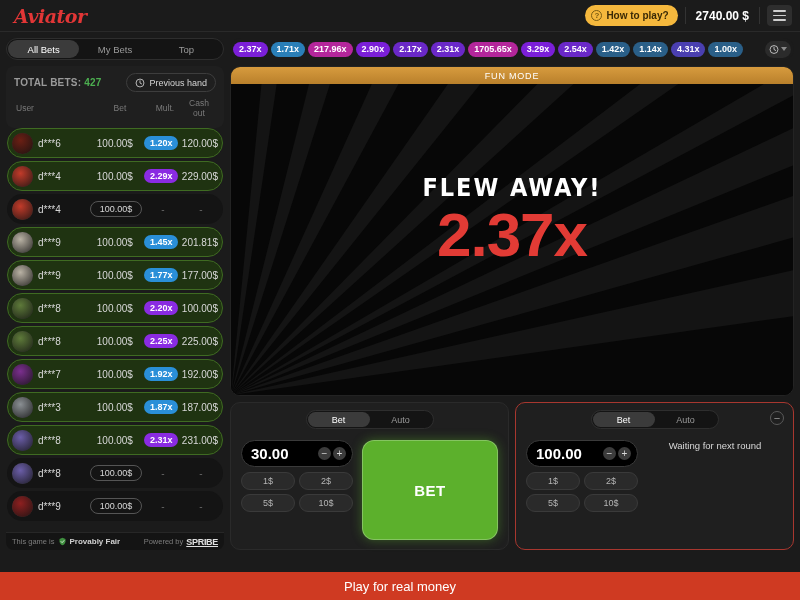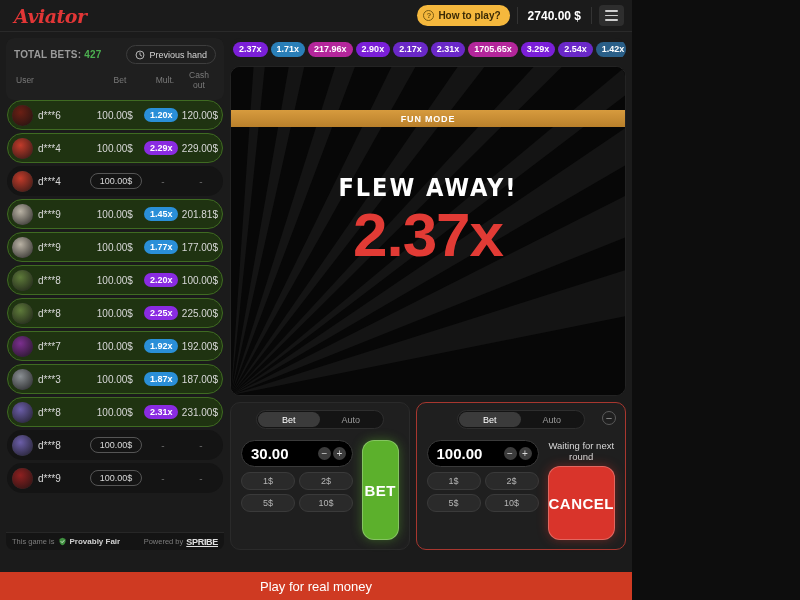--- a/index.html
+++ b/index.html
@@ -2,21 +2,21 @@
 <html><head>
 <meta charset="utf-8">
 <style>
   * { box-sizing: border-box; margin: 0; padding: 0; }
   html, body {
     width: 800px; height: 600px;
     background: #0d0d0d;
     font-family: "Liberation Sans", sans-serif;
     overflow: hidden;
   }
-  .app { position: relative; width: 632px; height: 600px; background: #1b1b1b; display: flex; flex-direction: column; }
+  .app { position: relative; width: 800px; height: 600px; background: #1b1b1b; display: flex; flex-direction: column; }
 
   
   .header {
     height: 32px; background: #1b1b1b; border-bottom: 1px solid #2a2a2a;
     display: flex; align-items: center; justify-content: space-between;
     padding: 0 8px; flex: 0 0 32px;
   }
   .logo {
     color: #e23636; font-family: "DejaVu Serif", serif; font-style: italic;
     font-weight: bold; font-size: 19px; letter-spacing: -0.5px; padding-left: 6px;
@@ -136,23 +136,23 @@
   }
   .hist-toggle .clock { width: 11px; height: 11px; }
   .caret { width: 0; height: 0; border-left: 3.5px solid transparent; border-right: 3.5px solid transparent; border-top: 4px solid #8a8a8a; }
 
   .canvas-wrap {
     flex: 1; min-height: 0; border-radius: 10px; overflow: hidden;
     background: #060606; position: relative; border: 1px solid #232323;
   }
   .fun-mode {
     height: 17px; background: linear-gradient(180deg,#d79b3e 0%,#b9802b 100%);
-    color: #fff; font-size: 9px; font-weight: bold; letter-spacing: 0.8px;
+    color: #fff; font-size: 9px; font-weight: normal; letter-spacing: 0.8px;
     display: flex; align-items: center; justify-content: center;
-    position: relative; z-index: 3; margin-top: 43px;
+    position: relative; z-index: 3;
   }
   .rays { position: absolute; inset: 0; overflow: hidden; }
   .rays svg { position: absolute; left: 0; bottom: 0; width: 100%; height: 100%; }
   .canvas-center {
     position: absolute; inset: 0; display: flex; flex-direction: column;
     align-items: center; justify-content: center; z-index: 2; gap: 2px;
     padding-bottom: 24px;
   }
   .flew {
     color: #fff; font-size: 25px; font-weight: bold; letter-spacing: 2px;
@@ -240,20 +240,25 @@
           <i></i>
           <i></i>
           <i></i>
         </div>
     </div>
   </div>
 
   <div class="body">
 
     <div class="sidebar">
+      <div class="tabs">
+        <div class="tab active">All Bets</div>
+        <div class="tab">My Bets</div>
+        <div class="tab">Top</div>
+      </div>
 
       <div class="stats-box">
         <div class="stats-row">
           <div class="total-bets">
             <span>TOTAL BETS:</span>
             <b>427</b>
           </div>
           <button class="prev-hand">
             <svg class="clock" viewBox="0 0 24 24">
               <circle cx="12" cy="12" r="9.5" fill="none" stroke="#d5d5d5" stroke-width="2"></circle>
@@ -515,21 +520,20 @@
                 </div>
                 <div class="chips">
                   <div class="chip">1$</div>
                   <div class="chip">2$</div>
                   <div class="chip">5$</div>
                   <div class="chip">10$</div>
                 </div>
               </div>
               <div class="right-col">
                 <div class="waiting">Waiting for next round</div>
-                <div class="action-btn cancel">CANCEL</div>
               </div>
             </div>
           </div>
         </div>
     </div>
   </div>
 
   <div class="footer">Play for real money</div>
 </div>
 

